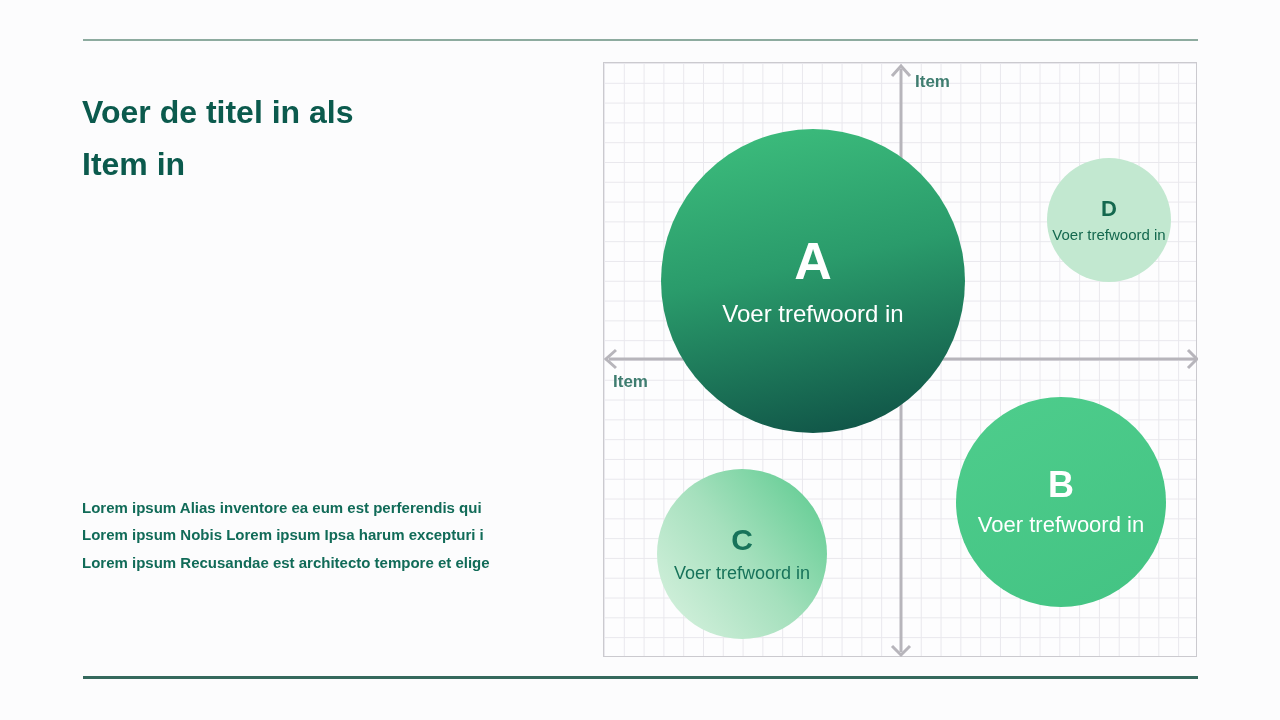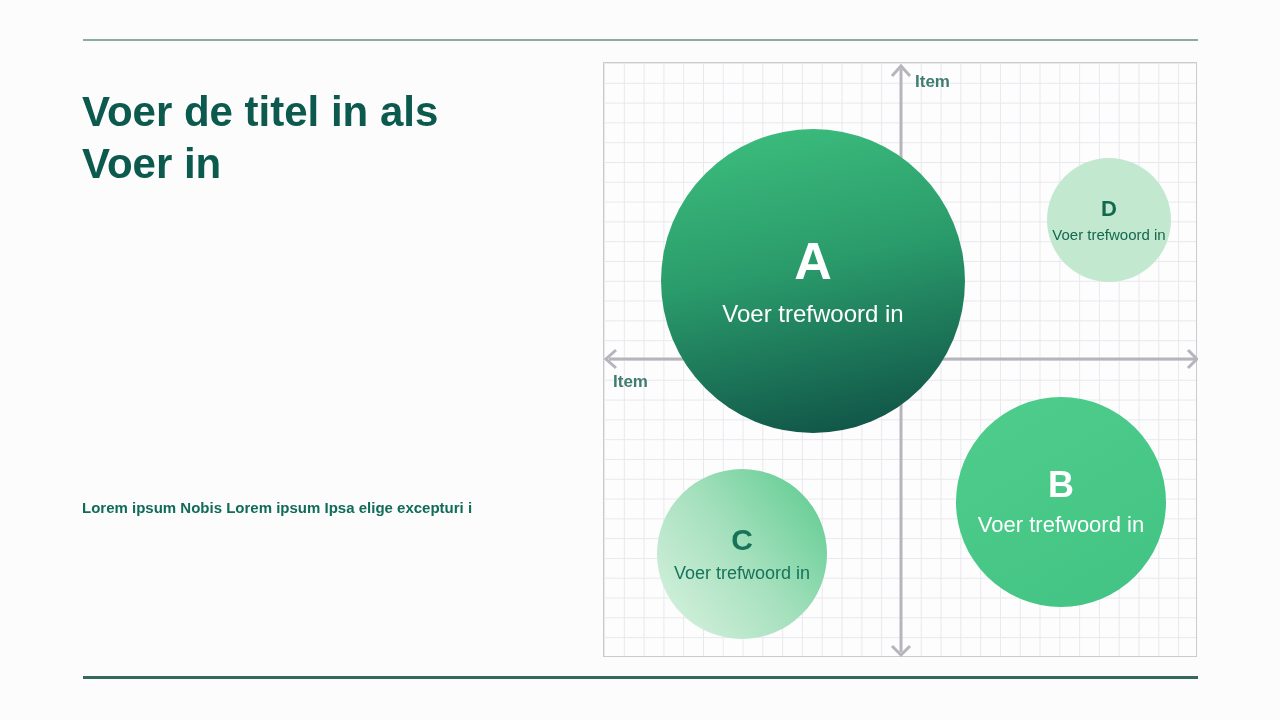--- a/index.html
+++ b/index.html
@@ -12,21 +12,21 @@
     position: absolute; left: 83px; top: 39px; width: 1115px; height: 2px;
     background: #8dab9f;
   }
   .rule-bottom {
     position: absolute; left: 83px; top: 676px; width: 1115px; height: 3px;
     background: #35695d;
   }
 
   .title {
     position: absolute; left: 82px; top: 86px; width: 470px;
-    font-size: 42px; line-height: 52px; font-weight: bold; color: #0b5a4d;
+    font-size: 32px; line-height: 52px; font-weight: bold; color: #0b5a4d;
     letter-spacing: 0px;
   }
 
   .body-lines {
     position: absolute; left: 82px; top: 494px; width: 480px;
     list-style: none;
   }
   .body-line {
     font-size: 15px; line-height: 27.3px; font-weight: bold; color: #116b58;
     white-space: nowrap;
@@ -91,24 +91,26 @@
   .bubble-d .letter { font-size: 22px; color: #14684e; line-height: 1.05; }
   .bubble-d .keyword { font-size: 15px; color: #14684e; margin-top: 5px; }
 </style>
 </head>
 <body>
 
 <div class="slide">
 
   <div class="rule-top"></div>
 
-  <h1 class="title"><span>Voer de titel in als</span><br><span>Voer in</span></h1>
+  <h1 class="title"><span>Voer de titel in als</span><br><span>Item in</span></h1>
 
   <ul class="body-lines">
-    <li class="body-line">Lorem ipsum Nobis Lorem ipsum Ipsa elige excepturi i</li>
+    <li class="body-line">Lorem ipsum Alias inventore ea eum est perferendis qui</li>
+    <li class="body-line">Lorem ipsum Nobis Lorem ipsum Ipsa harum excepturi i</li>
+    <li class="body-line">Lorem ipsum Recusandae est architecto tempore et elige</li>
   </ul>
 
   <div class="chart">
 
     <svg class="axes-svg" viewBox="0 0 594 595" xmlns="http://www.w3.org/2000/svg">
 
       <line x1="297" y1="6" x2="297" y2="589" stroke="#b7b5bb" stroke-width="3"></line>
       <polyline points="288,13 297,3 306,13" fill="none" stroke="#b7b5bb" stroke-width="3"></polyline>
       <polyline points="288,583 297,592 306,583" fill="none" stroke="#b7b5bb" stroke-width="3"></polyline>
 

